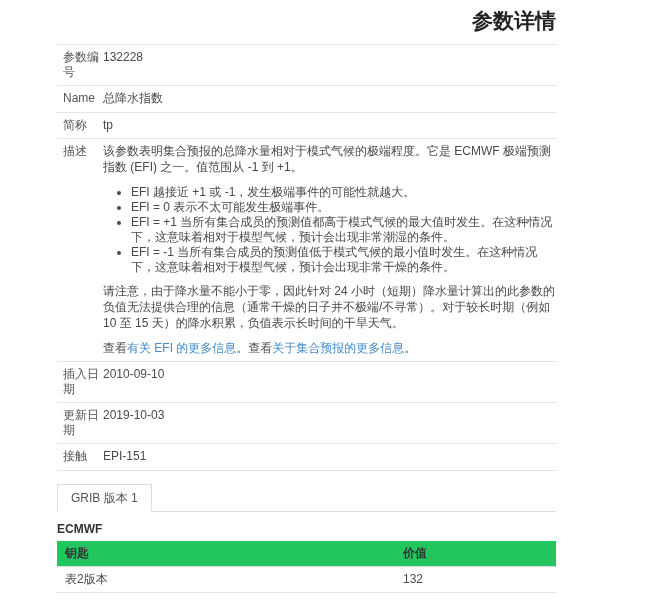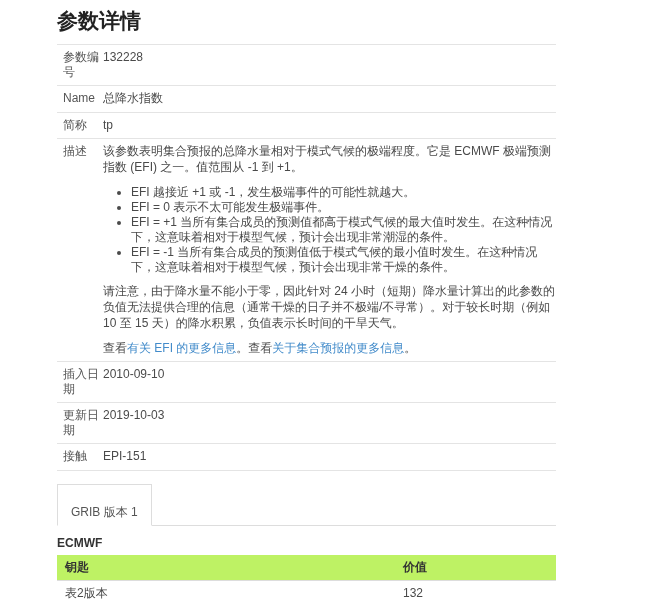--- a/index.html
+++ b/index.html
@@ -13,20 +13,21 @@
     color: #4a4a4a;
   }
   .container { padding: 8px 0 0 57px; width: 556px; }
 
   h1.page-title {
     margin: 0 0 10px 0;
     font-size: 21px;
     line-height: 1.25;
     font-weight: 700;
     color: #222222;
+    text-align: right;
   }
 
   
   table.details { width: 499px; border-collapse: collapse; }
   table.details tr { border-bottom: 1px solid #e4e4e4; }
   table.details tr.first { border-top: 1px solid #e4e4e4; margin-left: 19px; }
   table.details th {
     width: 46px;
     padding: 5px 0 5px 6px;
     text-align: left;
@@ -56,37 +57,37 @@
     width: 499px;
     border-bottom: 1px solid #dddddd;
     display: flex;
   }
   .tab {
     border: 1px solid #dddddd;
     border-bottom: 1px solid #ffffff;
     margin-bottom: -1px;
     background: #ffffff;
     color: #555555;
-    padding: 20px 13px 5px 13px;
+    padding: 6px 13px 5px 13px;
     line-height: 15px;
     cursor: pointer;
     white-space: nowrap;
   }
 
   h2.centre-heading {
     margin: 10px 0 5px 0;
     font-size: 12px;
     font-weight: 700;
     color: #333333;
   }
 
   
   table.grib { width: 499px; border-collapse: collapse; }
   table.grib th {
-    background: #bef264;
+    background: #22c55e;
     text-align: left;
     font-weight: 700;
     color: #333333;
     padding: 5px 8px;
     border-bottom: 1px solid #dddddd;
     line-height: 1.25;
   }
   table.grib th.col-key { width: 338px; }
   table.grib td {
     padding: 5px 8px;

